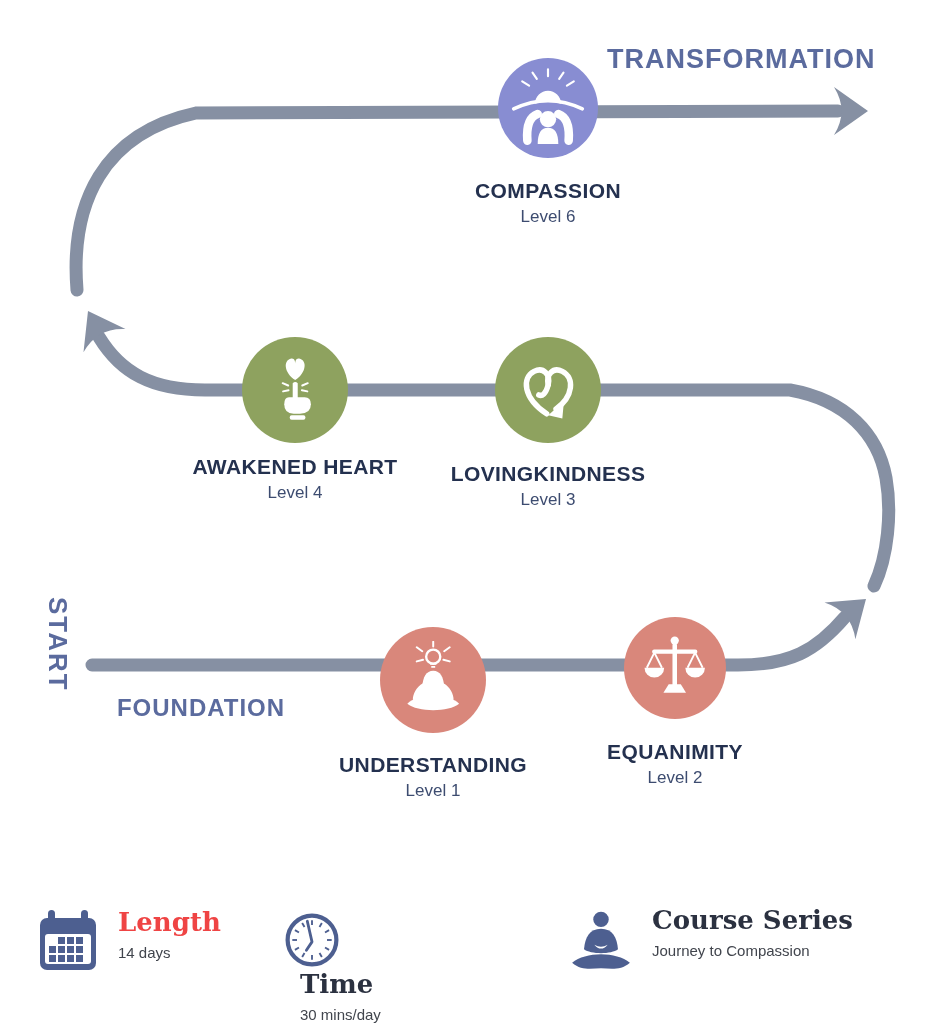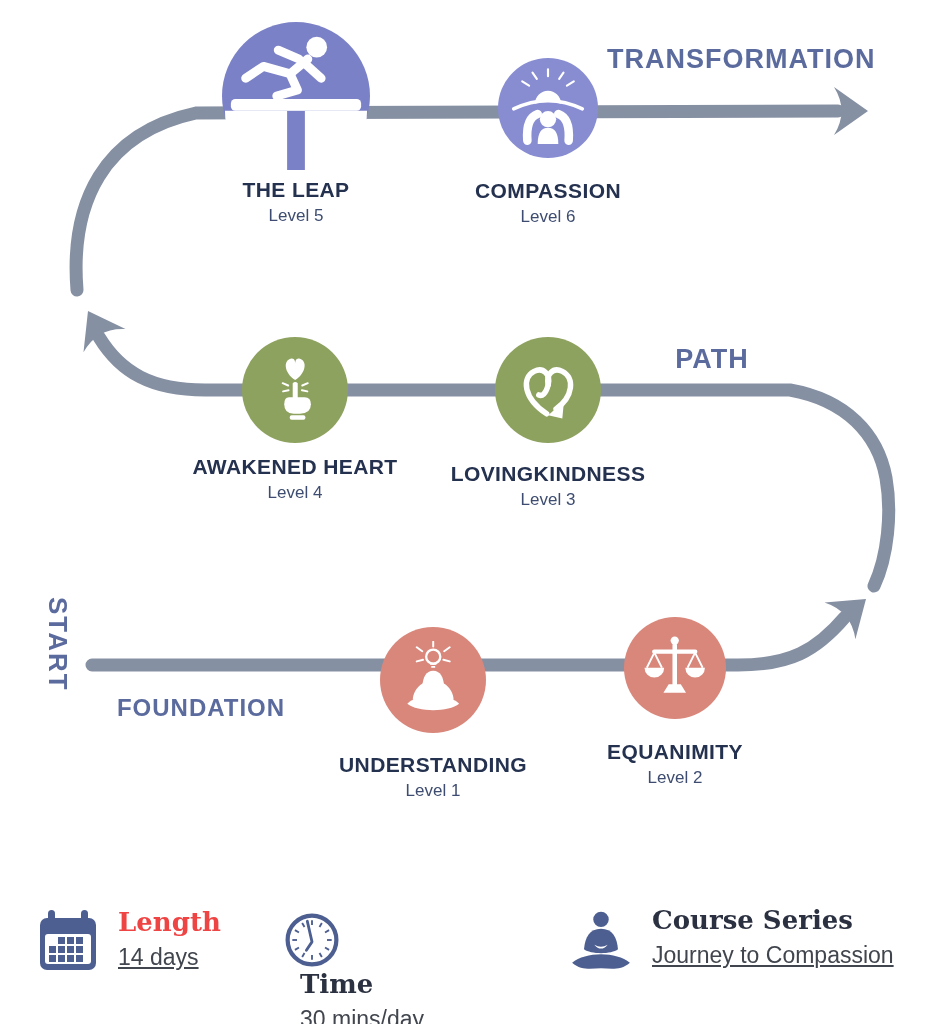--- a/index.html
+++ b/index.html
@@ -37,21 +37,21 @@
   .node-understanding{left:303px;top:627px;}   .node-understanding .node-circle{width:106px;height:106px;}
   .node-understanding .node-label{margin-top:20px;}
   .node-equanimity{left:545px;top:617px;}      .node-equanimity .node-circle{width:102px;height:102px;}
   .node-equanimity .node-label{margin-top:21px;}
   
   .info-item{position:absolute;display:flex;align-items:flex-start;z-index:1;}
   .info-item .info-icon{flex:0 0 auto;}
   .info-text{margin-left:18px;}
   .info-title{font-family:"DejaVu Serif","Liberation Serif",serif;font-weight:bold;
     font-size:26px;color:#2b3140;line-height:1.1;}
-  .info-value{font-size:23px;color:#41454d;margin-top:7px;text-decoration:underline;}
+  .info-value{font-size:15px;color:#41454d;margin-top:7px;}
   .info-length{left:36px;top:908px;}
   .info-time{left:282px;top:910px;}
   .info-series{left:568px;top:906px;}
 </style>
 </head>
 <body>
 
 <div class="canvas">
 
   <svg class="route" viewBox="0 0 934 1024" style="color: rgb(134, 144, 163);">
@@ -62,21 +62,20 @@
     </g>
     <g fill="currentColor">
       <path d="M0 0 L-34 24 Q-19 0 -34 -24 Z" transform="translate(866,599) rotate(-40)"></path>
       <path d="M0 0 L-34 24 Q-19 0 -34 -24 Z" transform="translate(88,311) rotate(-119)"></path>
       <path d="M0 0 L-34 24 Q-19 0 -34 -24 Z" transform="translate(868,111)"></path>
     </g>
   </svg>
 
   <div class="stage stage-start" style="color: rgb(91, 107, 158);">START</div>
   <div class="stage stage-foundation" style="color: rgb(91, 107, 158);">FOUNDATION</div>
-  <div class="stage stage-path" style="color: rgb(91, 107, 158);">PATH</div>
   <div class="stage stage-transformation" style="color: rgb(91, 107, 158);">TRANSFORMATION</div>
 
   <div class="node node-understanding">
     <div class="node-circle" style="background-color: rgb(217, 135, 123);">
       <svg class="icon-mid" viewBox="0 0 100 100">
         <g fill="none" stroke="#fff">
           <circle cx="50" cy="20" r="9" stroke-width="3"></circle>
           <path d="M46 29 h8 M47.5 33 h5" stroke-width="2.5"></path>
           <path d="M36 13 l-7 -5 M64 13 l7 -5 M50 7 v-6 M37 24 l-8 2 M63 24 l8 2" stroke-width="2.5" stroke-linecap="round"></path>
         </g>
@@ -141,41 +140,20 @@
         <path fill="#fff" d="M42 59 h20 q8 0 8 9 q0 12 -14 12 h-8 q-12 0 -12 -12 q0 -9 6 -9 Z"></path>
         <rect x="43" y="82" width="20" height="5.5" rx="2.5" fill="#fff"></rect>
       </svg>
     </div>
     <div class="node-label">
       <div class="node-title">AWAKENED HEART</div>
       <div class="node-level">Level 4</div>
     </div>
   </div>
 
-  <div class="node node-leap">
-    <div class="node-circle" style="background-color: rgb(123, 129, 198); color: rgb(123, 129, 198);">
-      <svg class="icon-full" viewBox="0 0 100 100">
-        <path fill="#fff" d="M2 60 A48 48 0 0 0 98 60 Z"></path>
-        <rect x="44" y="60" width="12" height="40" fill="currentColor"></rect>
-        <rect x="6" y="52" width="88" height="8" rx="3" fill="#fff"></rect>
-        <circle cx="64" cy="17" r="7" fill="#fff"></circle>
-        <g stroke="#fff" stroke-width="6" fill="none" stroke-linecap="round" stroke-linejoin="round">
-          <path d="M58 25 L46 35"></path>
-          <path d="M46 35 L28 30 L16 38"></path>
-          <path d="M46 35 L51 46 L37 50"></path>
-          <path d="M56 28 L67 38"></path>
-          <path d="M52 25 L38 19"></path>
-        </g>
-      </svg>
-    </div>
-    <div class="node-label">
-      <div class="node-title">THE LEAP</div>
-      <div class="node-level">Level 5</div>
-    </div>
-  </div>
 
   <div class="node node-compassion">
     <div class="node-circle" style="background-color: rgb(136, 141, 210);">
       <svg class="icon-big" viewBox="0 0 100 100">
         <path fill="#fff" d="M35 45 A15 15 0 0 1 65 45 Q50 39 35 45 Z"></path>
         <g fill="none" stroke="#fff" stroke-linecap="round">
           <path d="M10 51 Q50 32 90 51" stroke-width="4"></path>
           <g stroke-width="2.5">
             <path d="M50 13 v-8 M37 16 l-5 -7 M63 16 l5 -7 M28 24 l-8 -5 M72 24 l8 -5"></path>
           </g>

